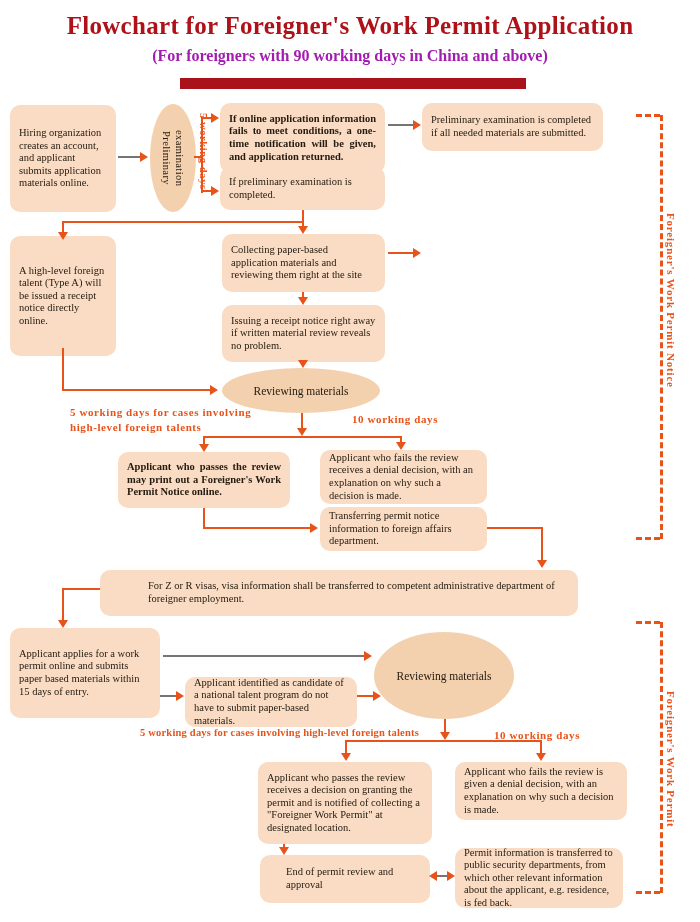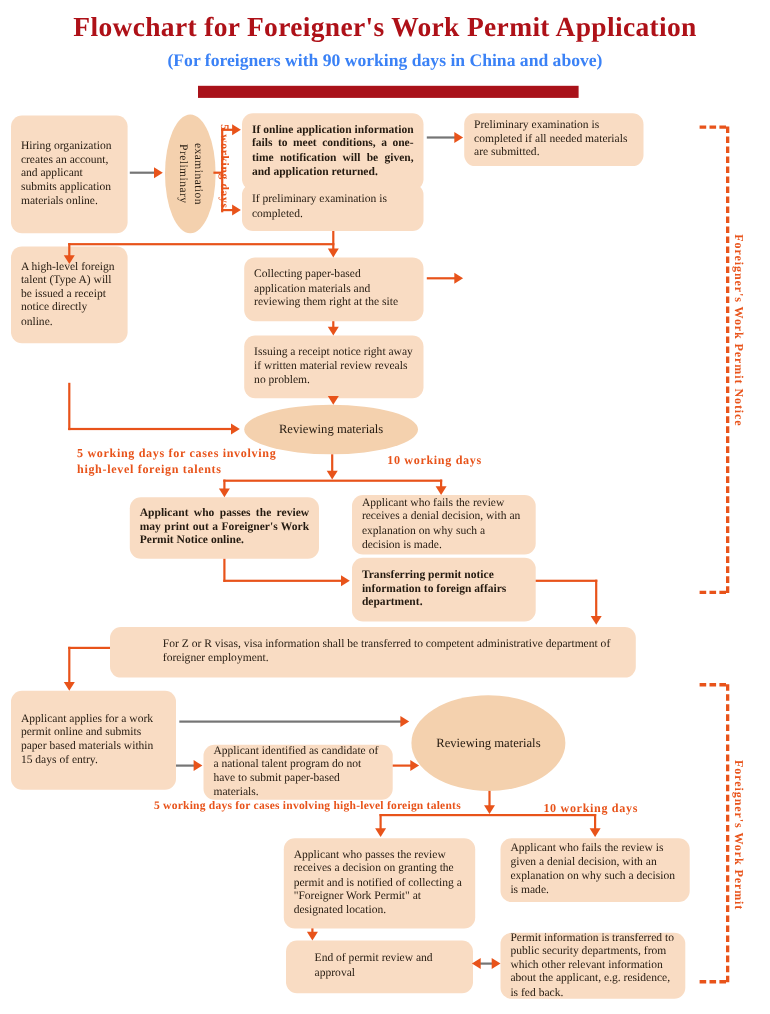--- a/index.html
+++ b/index.html
@@ -1,21 +1,21 @@
 <!DOCTYPE html>
 <html><head>
 <meta charset="utf-8">
 <style>
   html,body{margin:0;padding:0;background:#ffffff;}
   #canvas{position:relative;width:700px;height:922px;background:#ffffff;overflow:hidden;
           font-family:"Liberation Serif",serif;}
   .title{position:absolute;left:0;top:12px;width:700px;text-align:center;
          font-size:25px;font-weight:bold;color:#ae1118;letter-spacing:0.3px;}
   .subtitle{position:absolute;left:0;top:47px;width:700px;text-align:center;
-         font-size:16px;font-weight:bold;color:#3b82f6;}
+         font-size:16px;font-weight:bold;color:#a21caf;}
   .redbar{position:absolute;left:180px;top:78px;width:346px;height:11px;background:#a9121a;}
   .box{position:absolute;background:#f9dcc3;border-radius:10px;color:#241a10;
        font-size:10.5px;line-height:1.2;padding:6px 9px;box-sizing:border-box;
        display:flex;flex-direction:column;justify-content:center;}
   .justify{text-align:justify;font-weight:bold;}
   .ellipse{position:absolute;background:#f4d1ae;border-radius:50%;
        display:flex;align-items:center;justify-content:center;color:#241a10;}
   .etext{font-size:11.5px;text-align:center;}
   .vellipse{writing-mode:vertical-lr;height:88px;font-size:10.5px;line-height:1.25;
        text-align:center;letter-spacing:0.4px;}
@@ -42,32 +42,32 @@
   <div class="title">Flowchart for Foreigner's Work Permit Application</div>
   <div class="subtitle">(For foreigners with 90 working days in China and above)</div>
   <div class="redbar"></div>
 
   <div class="box" style="left:10px;top:105px;width:106px;height:107px;">Hiring organization creates an account, and applicant submits application materials online.</div>
   <div class="ellipse" style="left:150px;top:104px;width:46px;height:108px;">
     <span class="vellipse">Preliminary examination</span>
   </div>
   <div class="box justify" style="left:220px;top:103px;width:165px;height:70px;">If online application information fails to meet conditions, a one-time notification will be given, and application returned.</div>
   <div class="box" style="left:220px;top:167px;width:165px;height:43px;">If preliminary examination is completed.</div>
-  <div class="box" style="left:422px;top:103px;width:163px;height:48px;">Preliminary examination is completed if all needed materials are submitted.</div>
+  <div class="box" style="left:422px;top:103px;width:181px;height:48px;">Preliminary examination is completed if all needed materials are submitted.</div>
 
-  <div class="box" style="left:10px;top:224px;width:106px;height:88px;">A high-level foreign talent (Type A) will be issued a receipt notice directly online.</div>
+  <div class="box" style="left:10px;top:236px;width:106px;height:120px;">A high-level foreign talent (Type A) will be issued a receipt notice directly online.</div>
   <div class="box" style="left:222px;top:234px;width:163px;height:58px;">Collecting paper-based application materials and reviewing them right at the site</div>
   <div class="box" style="left:222px;top:305px;width:163px;height:57px;">Issuing a receipt notice  right away if written material review reveals no problem.</div>
   <div class="ellipse" style="left:222px;top:368px;width:158px;height:45px;">
     <span class="etext">Reviewing materials</span>
   </div>
 
   <div class="box" style="left:320px;top:450px;width:167px;height:54px;">Applicant who fails the review receives a denial decision, with an explanation on why such a decision is made.</div>
   <div class="box justify" style="left:118px;top:452px;width:172px;height:56px;">Applicant who passes the review may print out a Foreigner's Work Permit Notice online.</div>
-  <div class="box" style="left:320px;top:507px;width:167px;height:58px;font-weight:bold;">Transferring permit notice information to foreign affairs department.</div>
+  <div class="box" style="left:320px;top:507px;width:167px;height:44px;">Transferring permit notice information to foreign affairs department.</div>
   <div class="box" style="left:100px;top:570px;width:478px;height:46px;padding-left:48px;">For Z or R visas, visa information shall be transferred to competent administrative department of foreigner employment.</div>
 
   <div class="box" style="left:10px;top:628px;width:150px;height:90px;">Applicant applies for a work permit online and submits paper based materials within 15 days of entry.</div>
   <div class="box" style="left:185px;top:677px;width:172px;height:50px;">Applicant identified as candidate of a national talent program do not have to submit paper-based materials.</div>
   <div class="ellipse" style="left:374px;top:632px;width:140px;height:87px;">
     <span class="etext">Reviewing materials</span>
   </div>
 
   <div class="box" style="left:258px;top:762px;width:174px;height:82px;">Applicant who passes the review receives a decision on granting the permit and is notified of collecting a "Foreigner Work Permit" at designated location.</div>
   <div class="box" style="left:455px;top:762px;width:172px;height:58px;">Applicant who fails the review is given a denial decision, with an explanation on why such a decision is made.</div>

